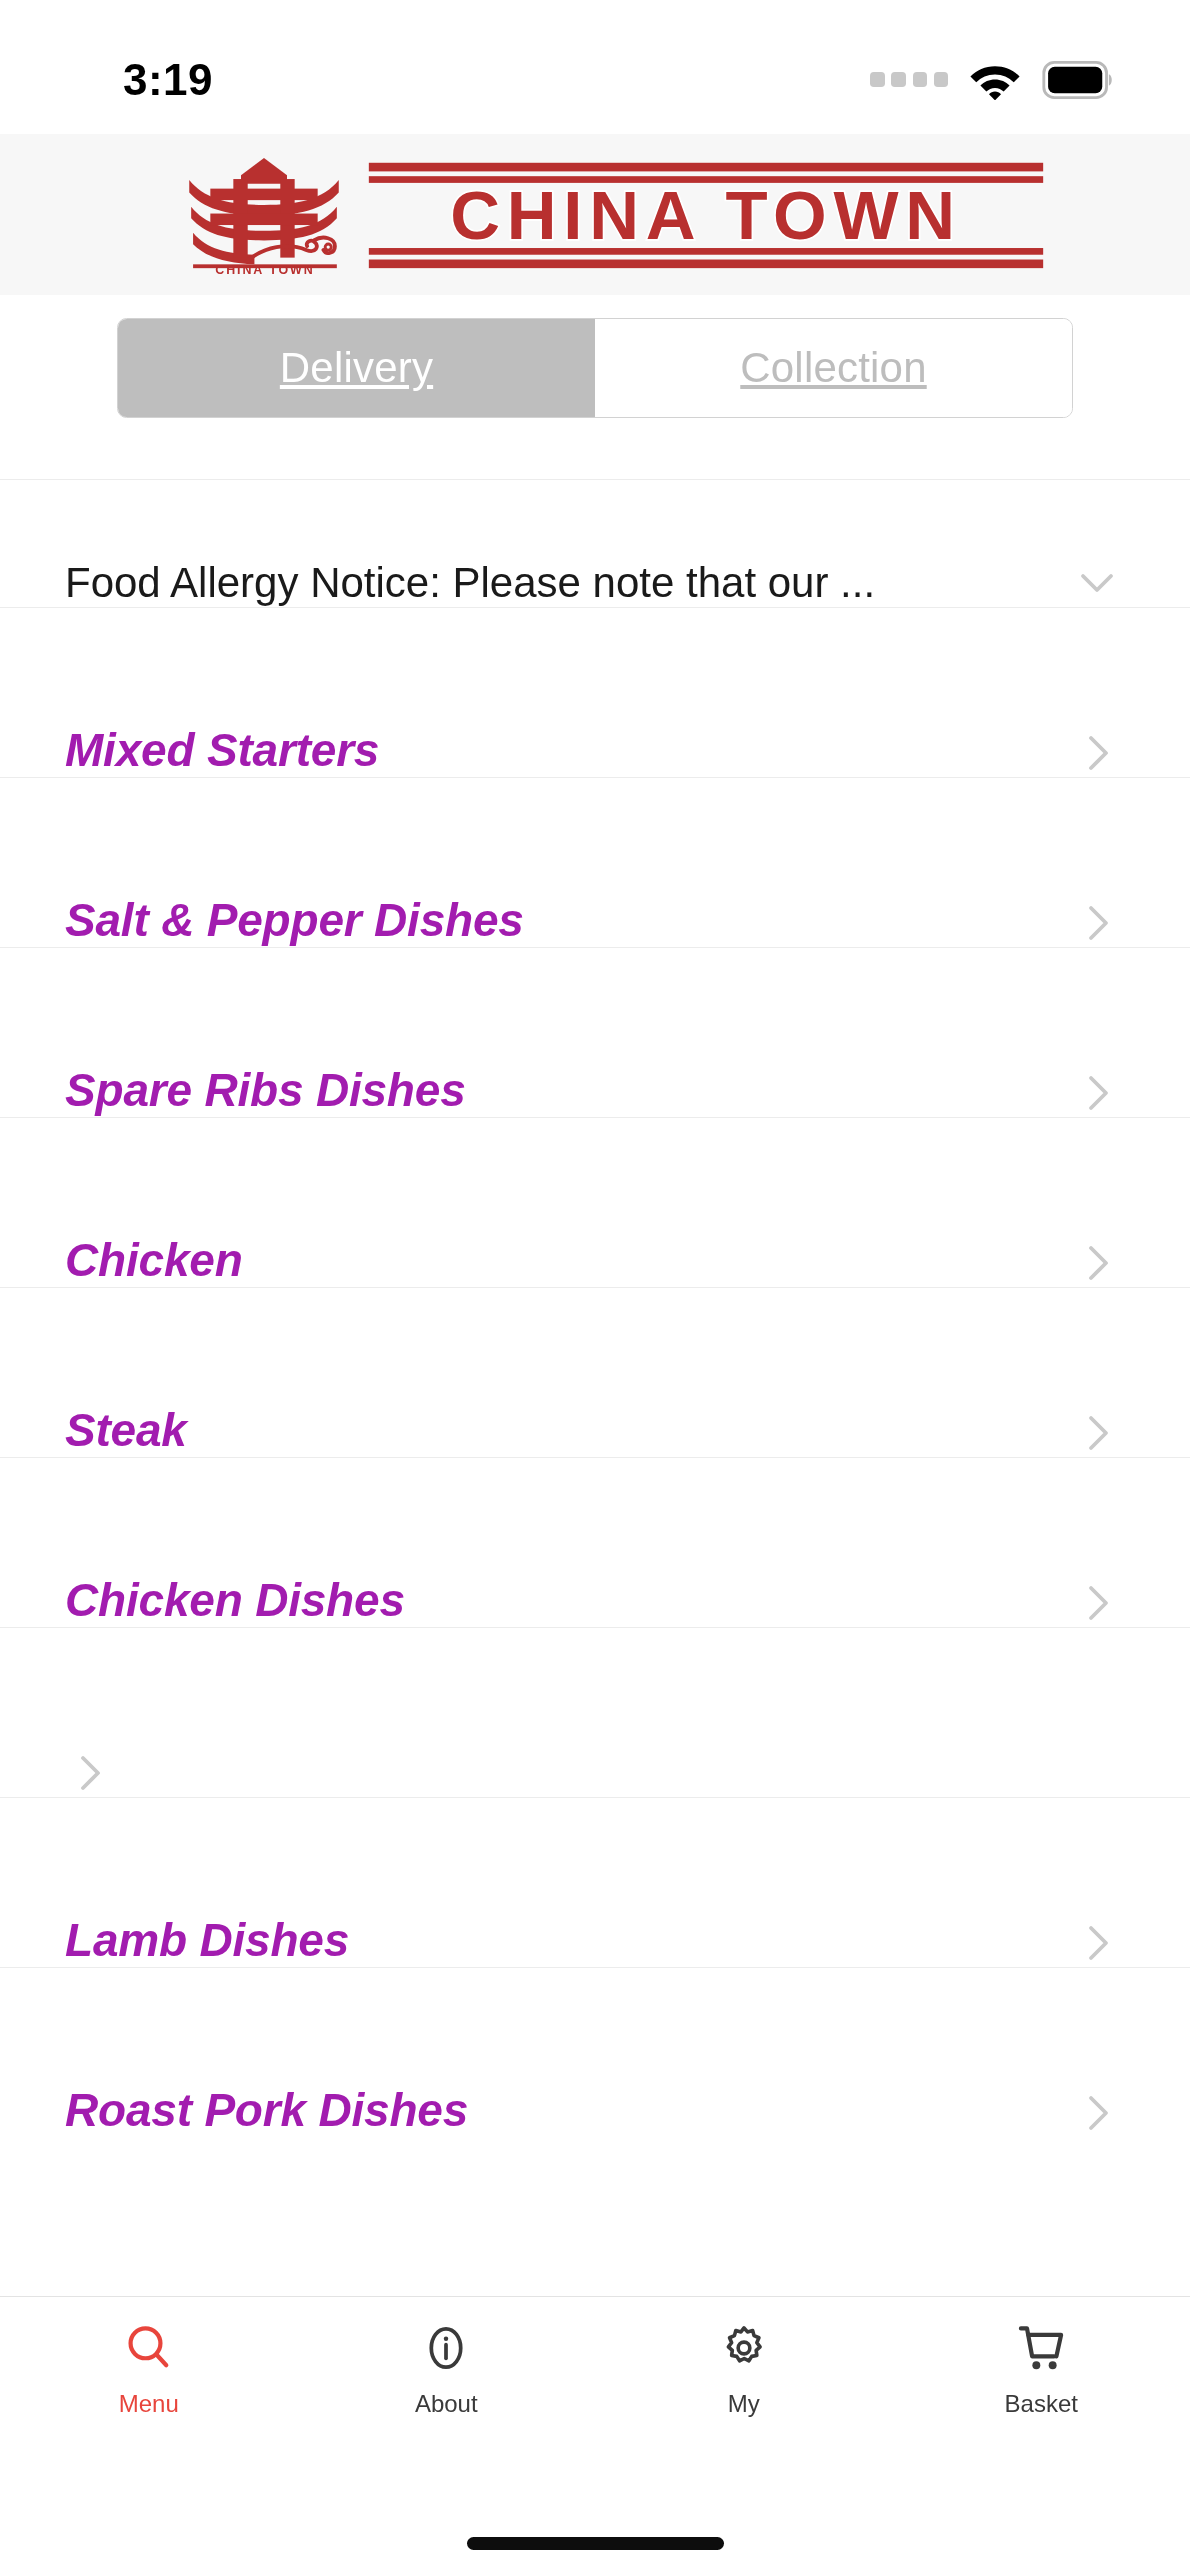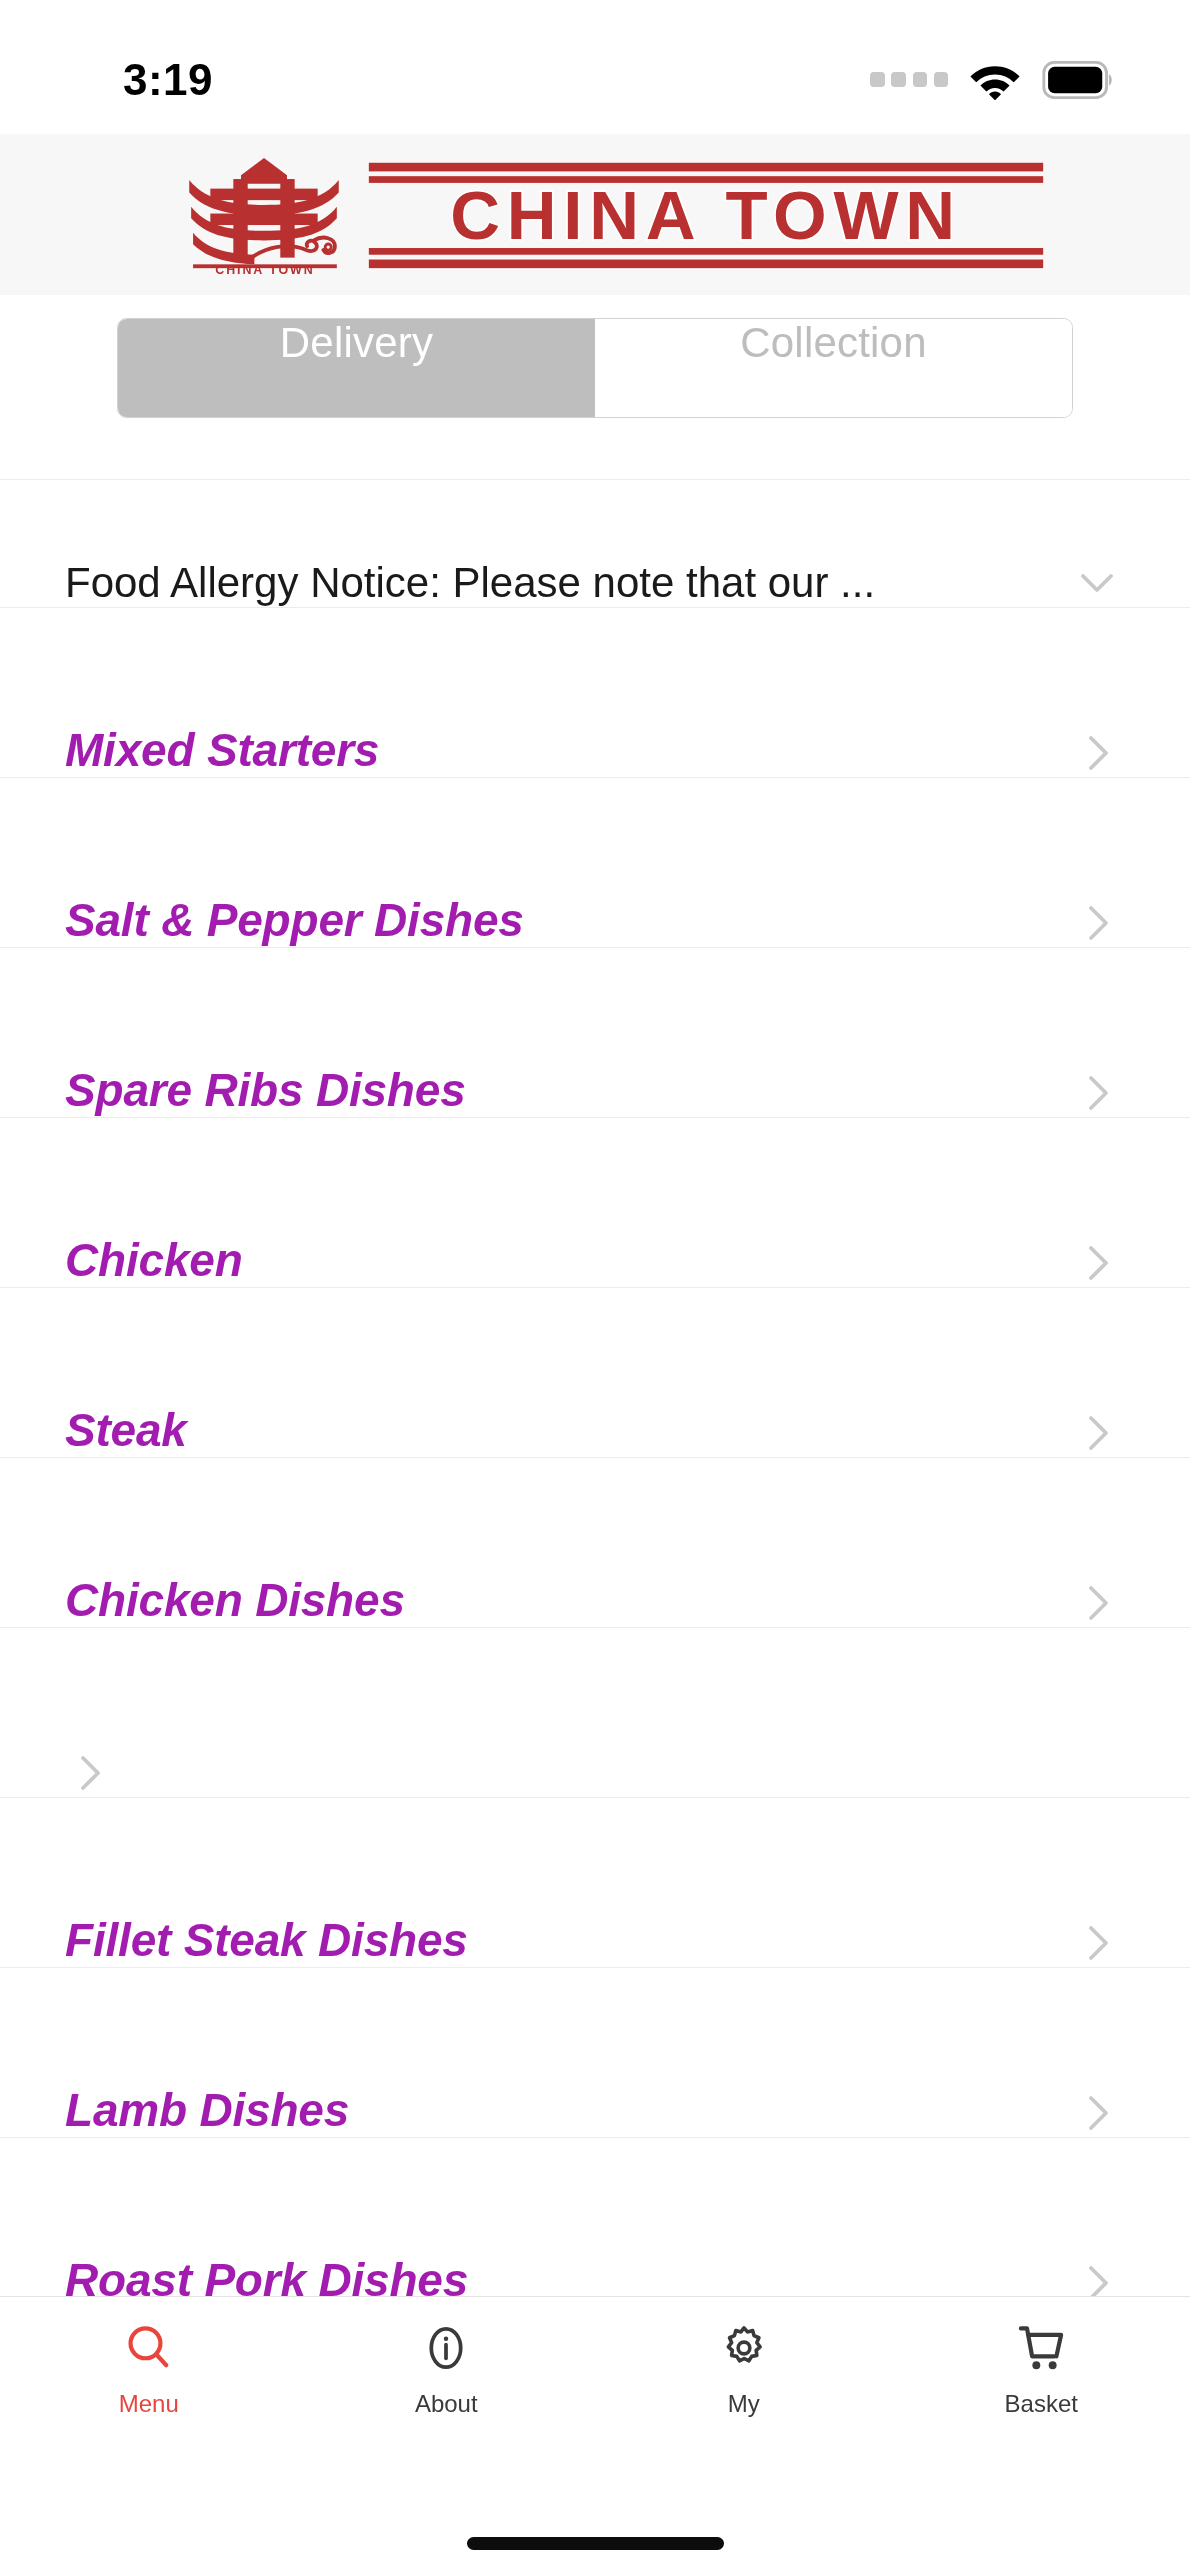--- a/index.html
+++ b/index.html
@@ -82,25 +82,26 @@
     height: 100px;
     display: flex;
     border: 1.9px solid #d2d2d2;
     border-radius: 9.6px;
     overflow: hidden;
     background: #ffffff;
   }
   .seg {
     flex: 1 1 50%;
     display: flex;
-    align-items: flex-start;
+    align-items: center;
     justify-content: center;
     font-size: 42px;
     letter-spacing: 0.2px;
     cursor: pointer;
+    text-decoration: underline;
   }
   .seg.active {
     background: #bebebe;
     color: #ffffff;
   }
   .seg.inactive {
     background: #ffffff;
     color: #bdbdbd;
   }
 
@@ -310,26 +311,20 @@
         <path d="M9 4.5 L16.5 12 L9 19.5" fill="none" stroke="#c9c9c9" stroke-width="1.9" stroke-linecap="round" stroke-linejoin="round"></path>
       </svg>
     </div>
 
     <div class="row">
       <svg class="chev-r" width="48" height="48" viewBox="0 0 24 24">
         <path d="M9 4.5 L16.5 12 L9 19.5" fill="none" stroke="#c9c9c9" stroke-width="1.9" stroke-linecap="round" stroke-linejoin="round"></path>
       </svg>
     </div>
 
-    <div class="row">
-      <div class="cat-text">Fillet Steak Dishes</div>
-      <svg class="chev-r" width="48" height="48" viewBox="0 0 24 24">
-        <path d="M9 4.5 L16.5 12 L9 19.5" fill="none" stroke="#c9c9c9" stroke-width="1.9" stroke-linecap="round" stroke-linejoin="round"></path>
-      </svg>
-    </div>
 
     <div class="row">
       <div class="cat-text">Lamb Dishes</div>
       <svg class="chev-r" width="48" height="48" viewBox="0 0 24 24">
         <path d="M9 4.5 L16.5 12 L9 19.5" fill="none" stroke="#c9c9c9" stroke-width="1.9" stroke-linecap="round" stroke-linejoin="round"></path>
       </svg>
     </div>
 
     <div class="row">
       <div class="cat-text">Roast Pork Dishes</div>

